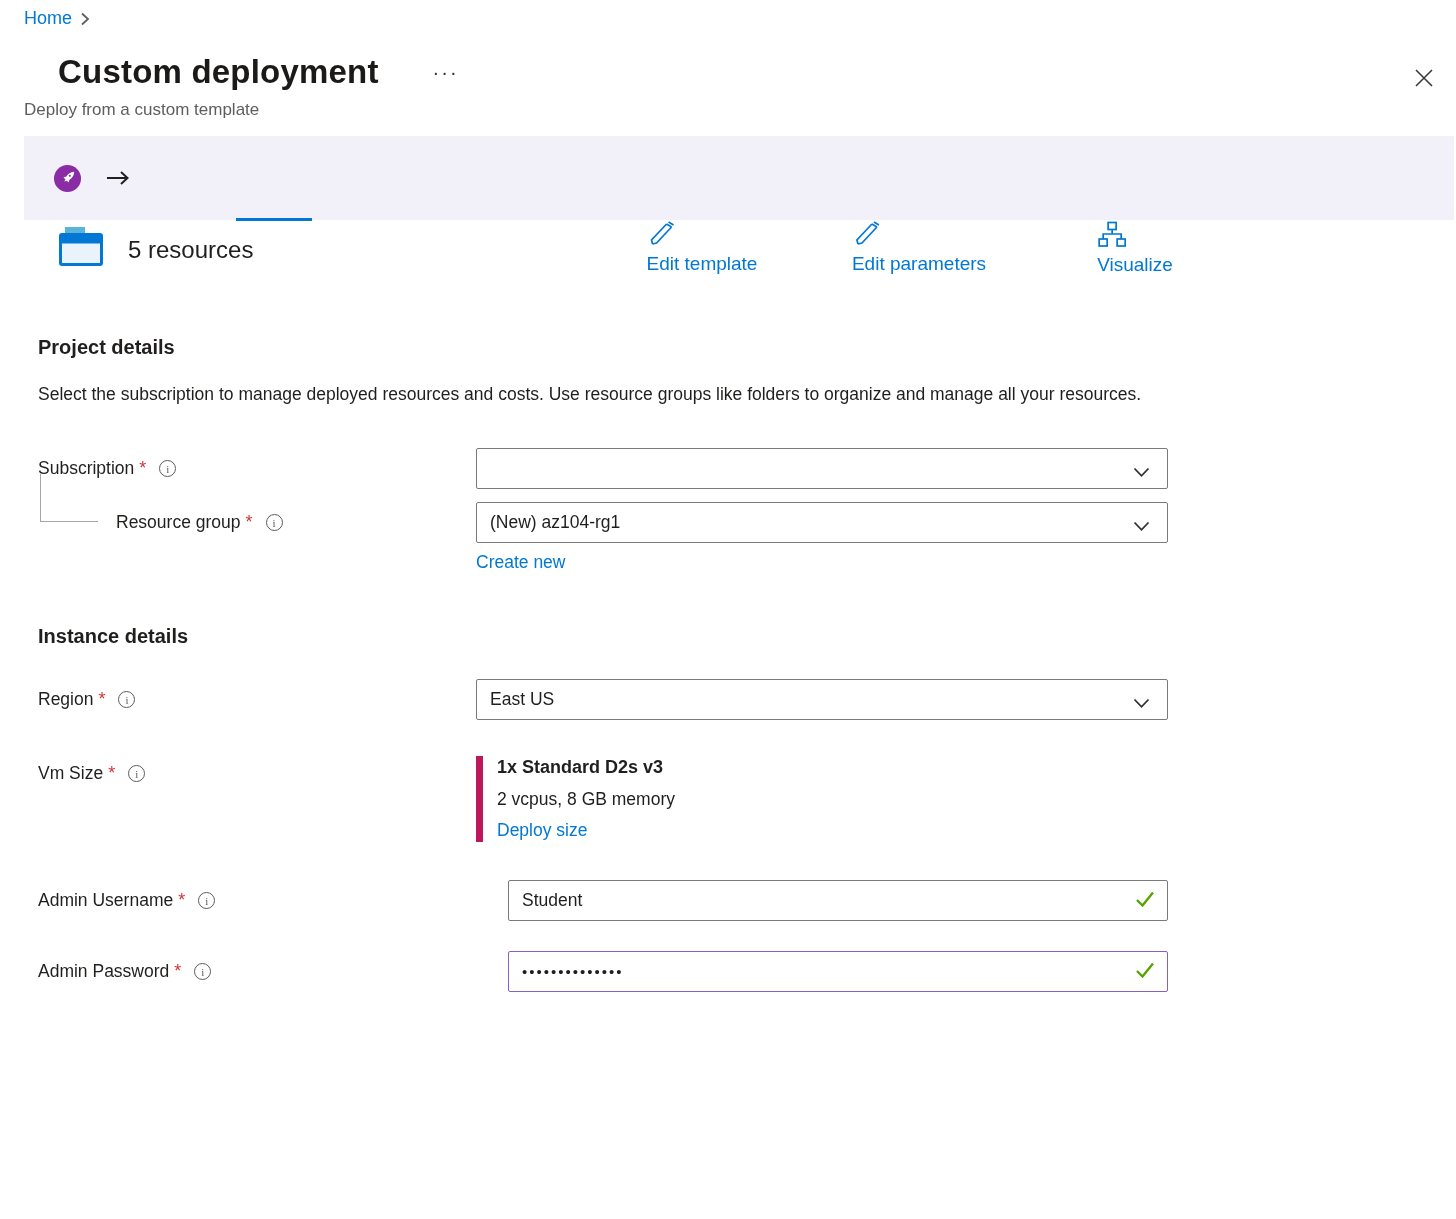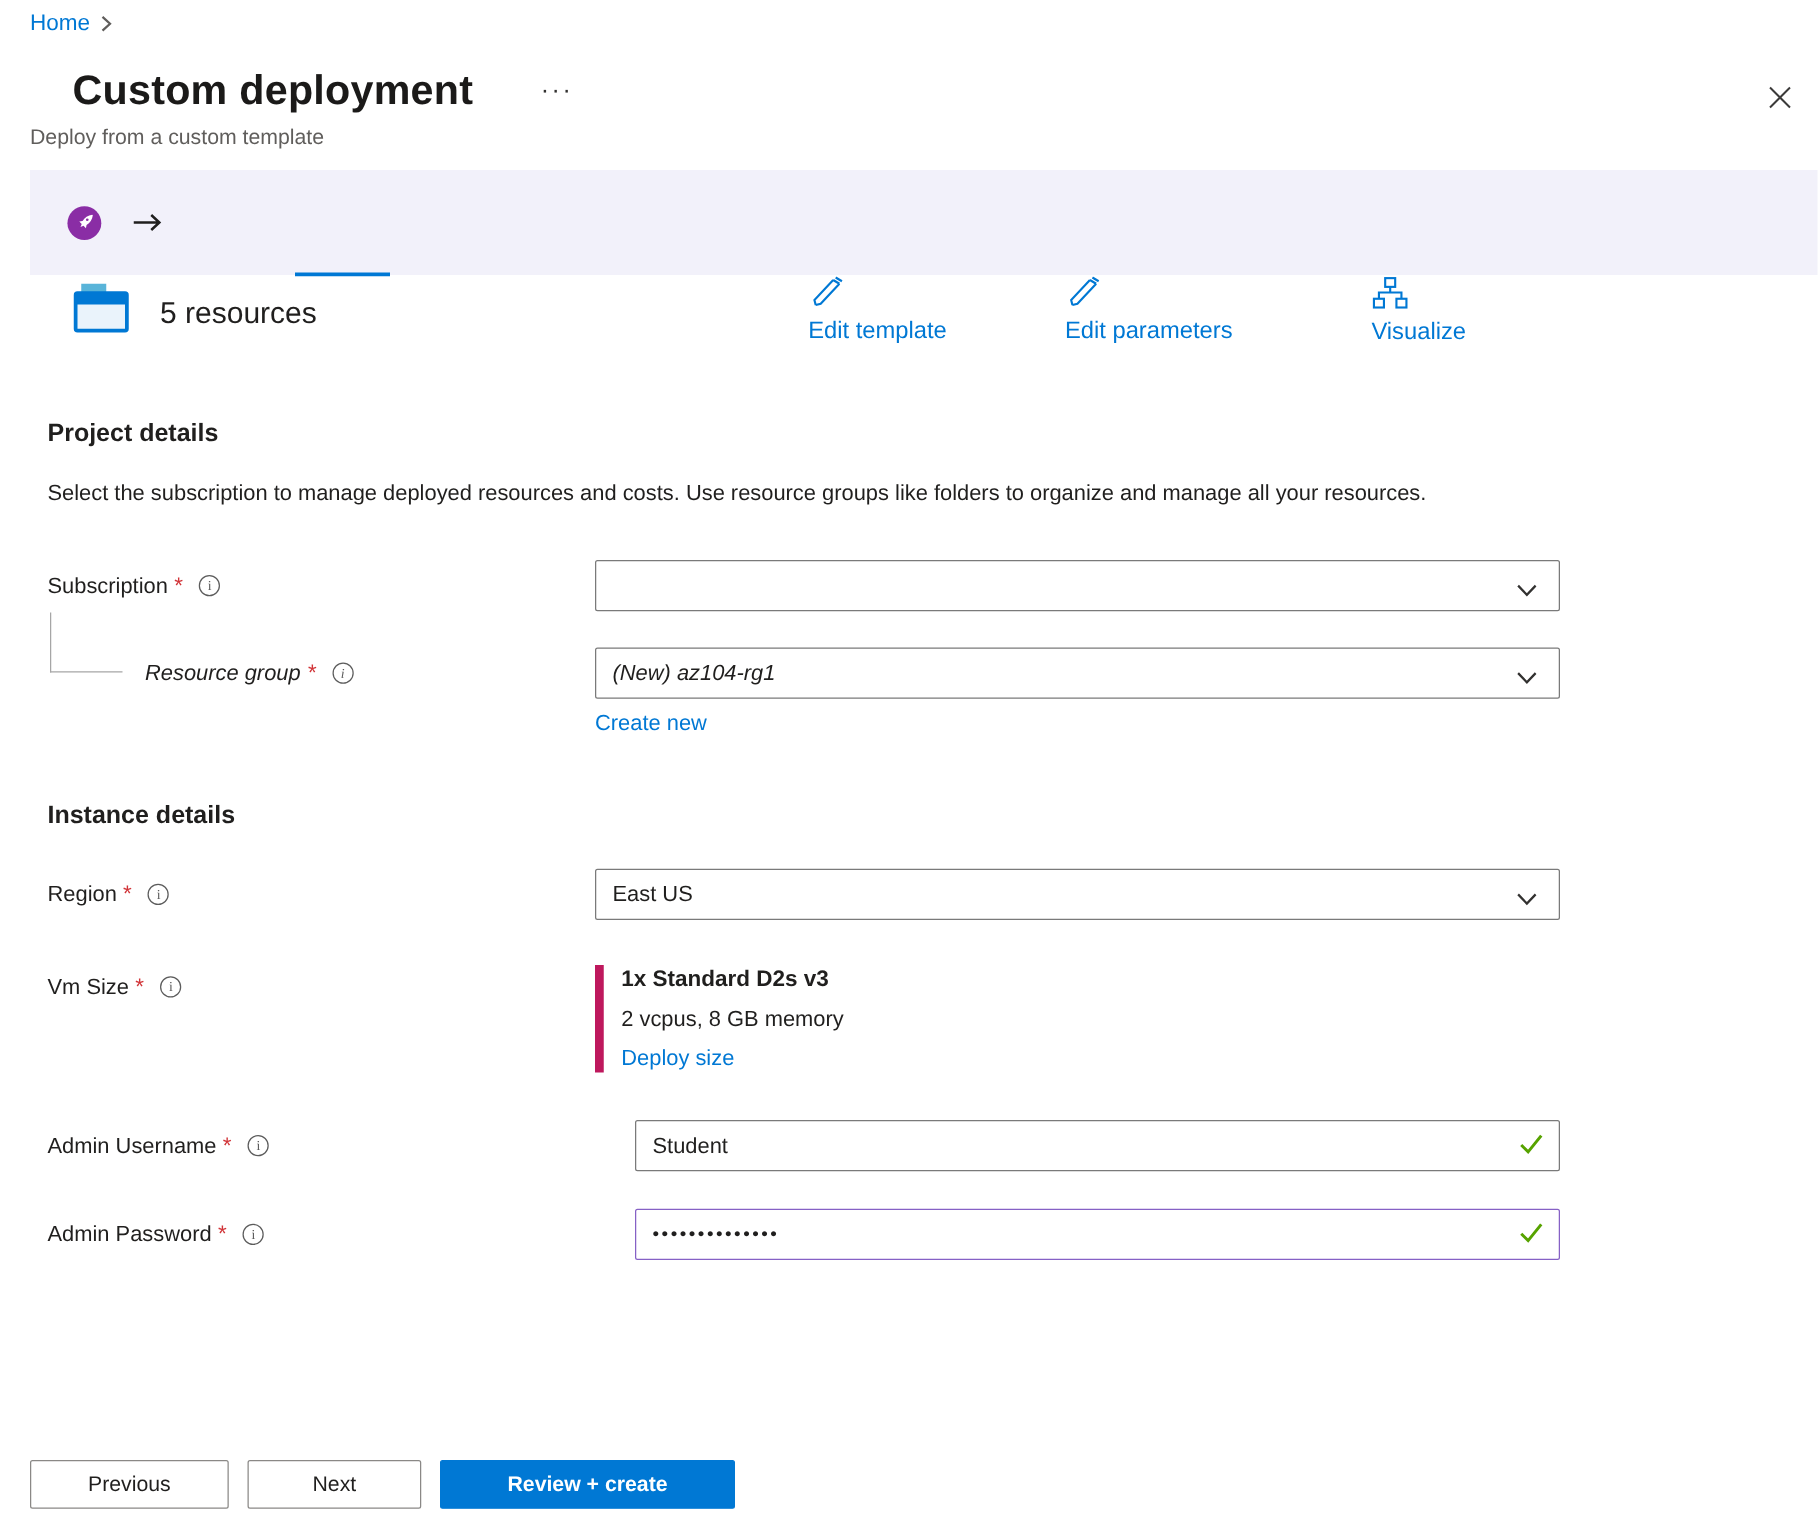--- a/index.html
+++ b/index.html
@@ -49,38 +49,38 @@
 
   
   .form-section { padding-left:38px; }
   .section-heading { font-size:20px; font-weight:700; color:#201f1e; }
   .heading-project { margin-top:44px; }
   .heading-instance { margin-top:52px; }
   .section-desc { margin-top:20px; max-width:1150px; font-size:17.5px; line-height:31px; }
 
   .form-row { display:flex; align-items:center; position:relative; }
   .row-subscription { margin-top:38px; }
-  .row-resource-group { margin-top:29px;font-style:italic; }
+  .row-resource-group { margin-top:13px; }
   .row-region { margin-top:31px;text-align:right; }
   .row-vmsize { margin-top:36px; align-items:flex-start; }
   .row-vmsize .label-cell { padding-top:7px; }
   .row-username { margin-top:38px; }
   .row-password { margin-top:30px; }
 
   .label-cell { width:438px; display:flex; align-items:center; font-size:17.5px; flex:0 0 auto; }
   .label-cell.indented { padding-left:78px; }
   .req { color:#d13438; margin-left:5px; font-size:18px; }
   .info-icon {
     width:17px; height:17px; border:1px solid #5c5c5c; border-radius:50%;
     display:inline-flex; align-items:center; justify-content:center;
     margin-left:13px; color:#5c5c5c; font-size:11px; cursor:default; flex:0 0 auto;
     font-family:"Liberation Serif", serif;
   }
   .info-icon::before { content:"i"; }
-  .control-cell { width:772px; position:relative; }
+  .control-cell { width:692px; position:relative; }
 
   .dropdown {
     height:41px; border:1px solid #7a7a7a; border-radius:2px; background:#fff;
     display:flex; align-items:center; padding:0 44px 0 13px;
     font-size:17.5px; cursor:pointer; position:relative;
   }
   .dropdown .chev { position:absolute; right:17px; top:13px; }
 
   .textfield { position:relative;padding-left:32px; }
   .textfield input {
@@ -316,19 +316,14 @@
             <svg width="20" height="18" viewBox="0 0 20 18">
                 <path d="M2 10 L7.5 15.5 L18 2.5" fill="none" stroke="#57a300" stroke-width="2.4"></path>
               </svg>
           </span>
         </div>
       </div>
     </div>
 
   </div>
 
-  <div class="footer">
-    <button class="btn btn-secondary btn-previous">Previous</button>
-    <button class="btn btn-secondary btn-next">Next</button>
-    <button class="btn btn-primary">Review + create</button>
-  </div>
 
 </div>
 
 </body></html>

